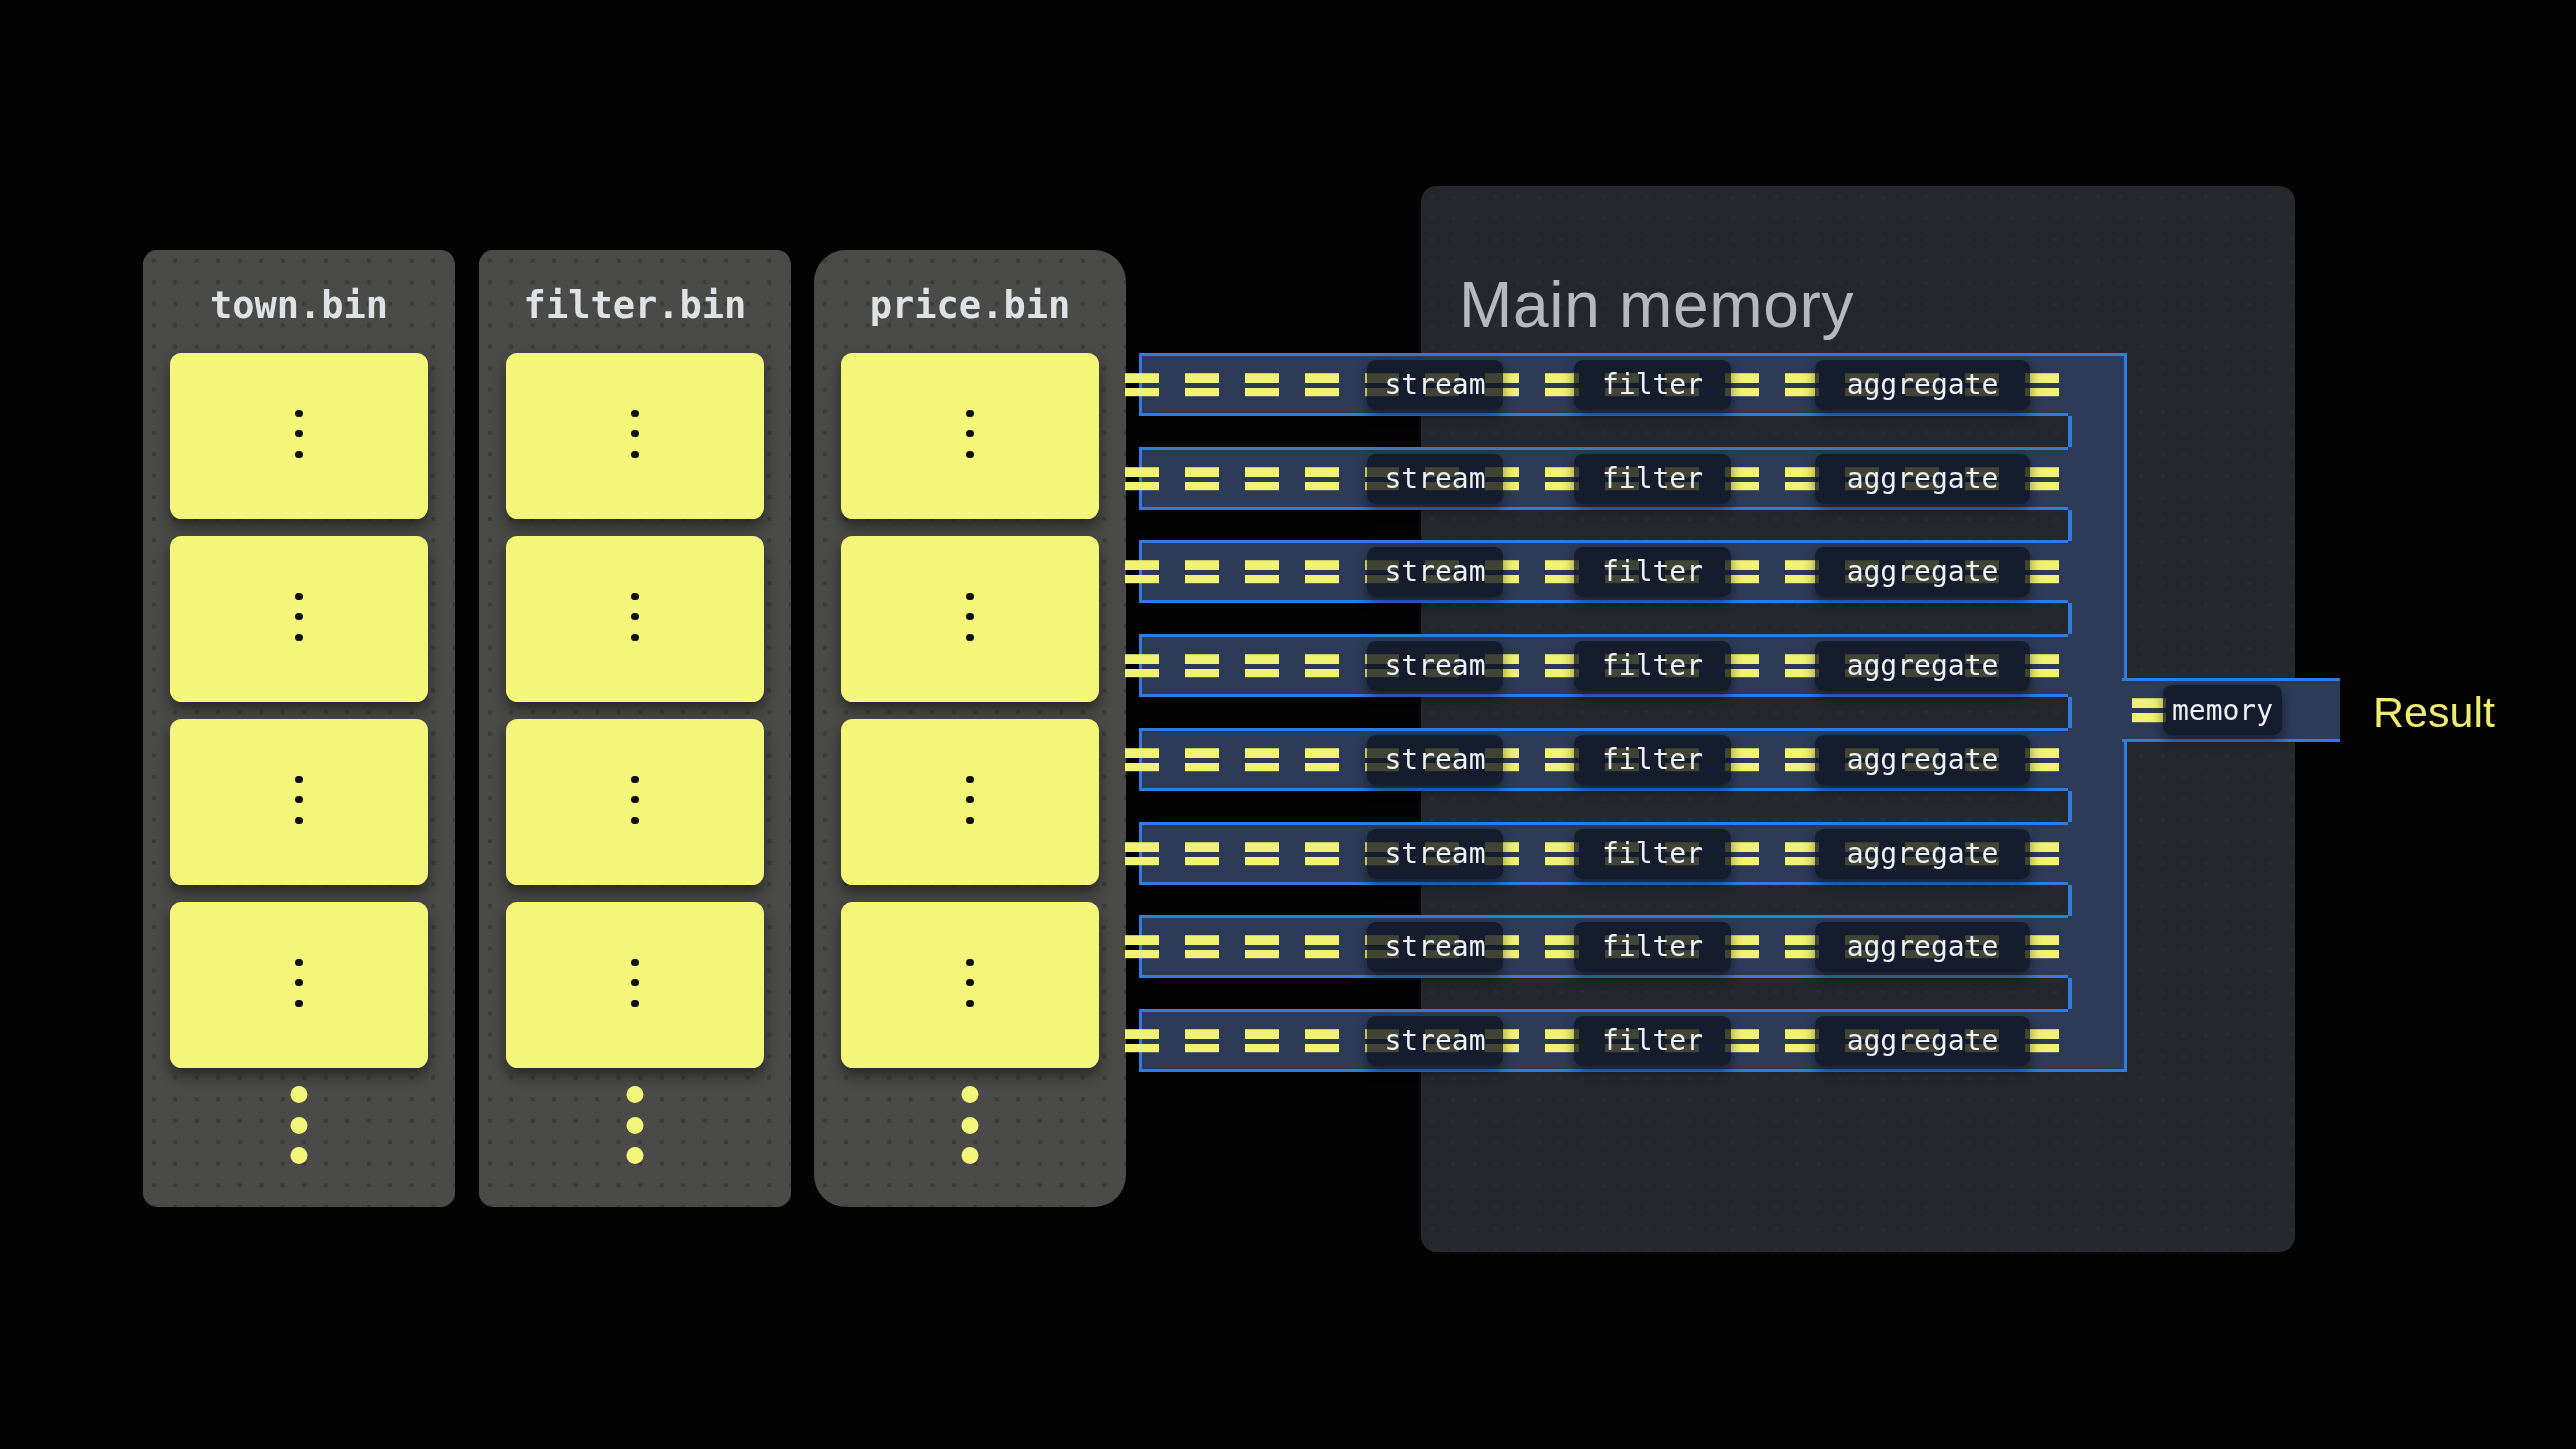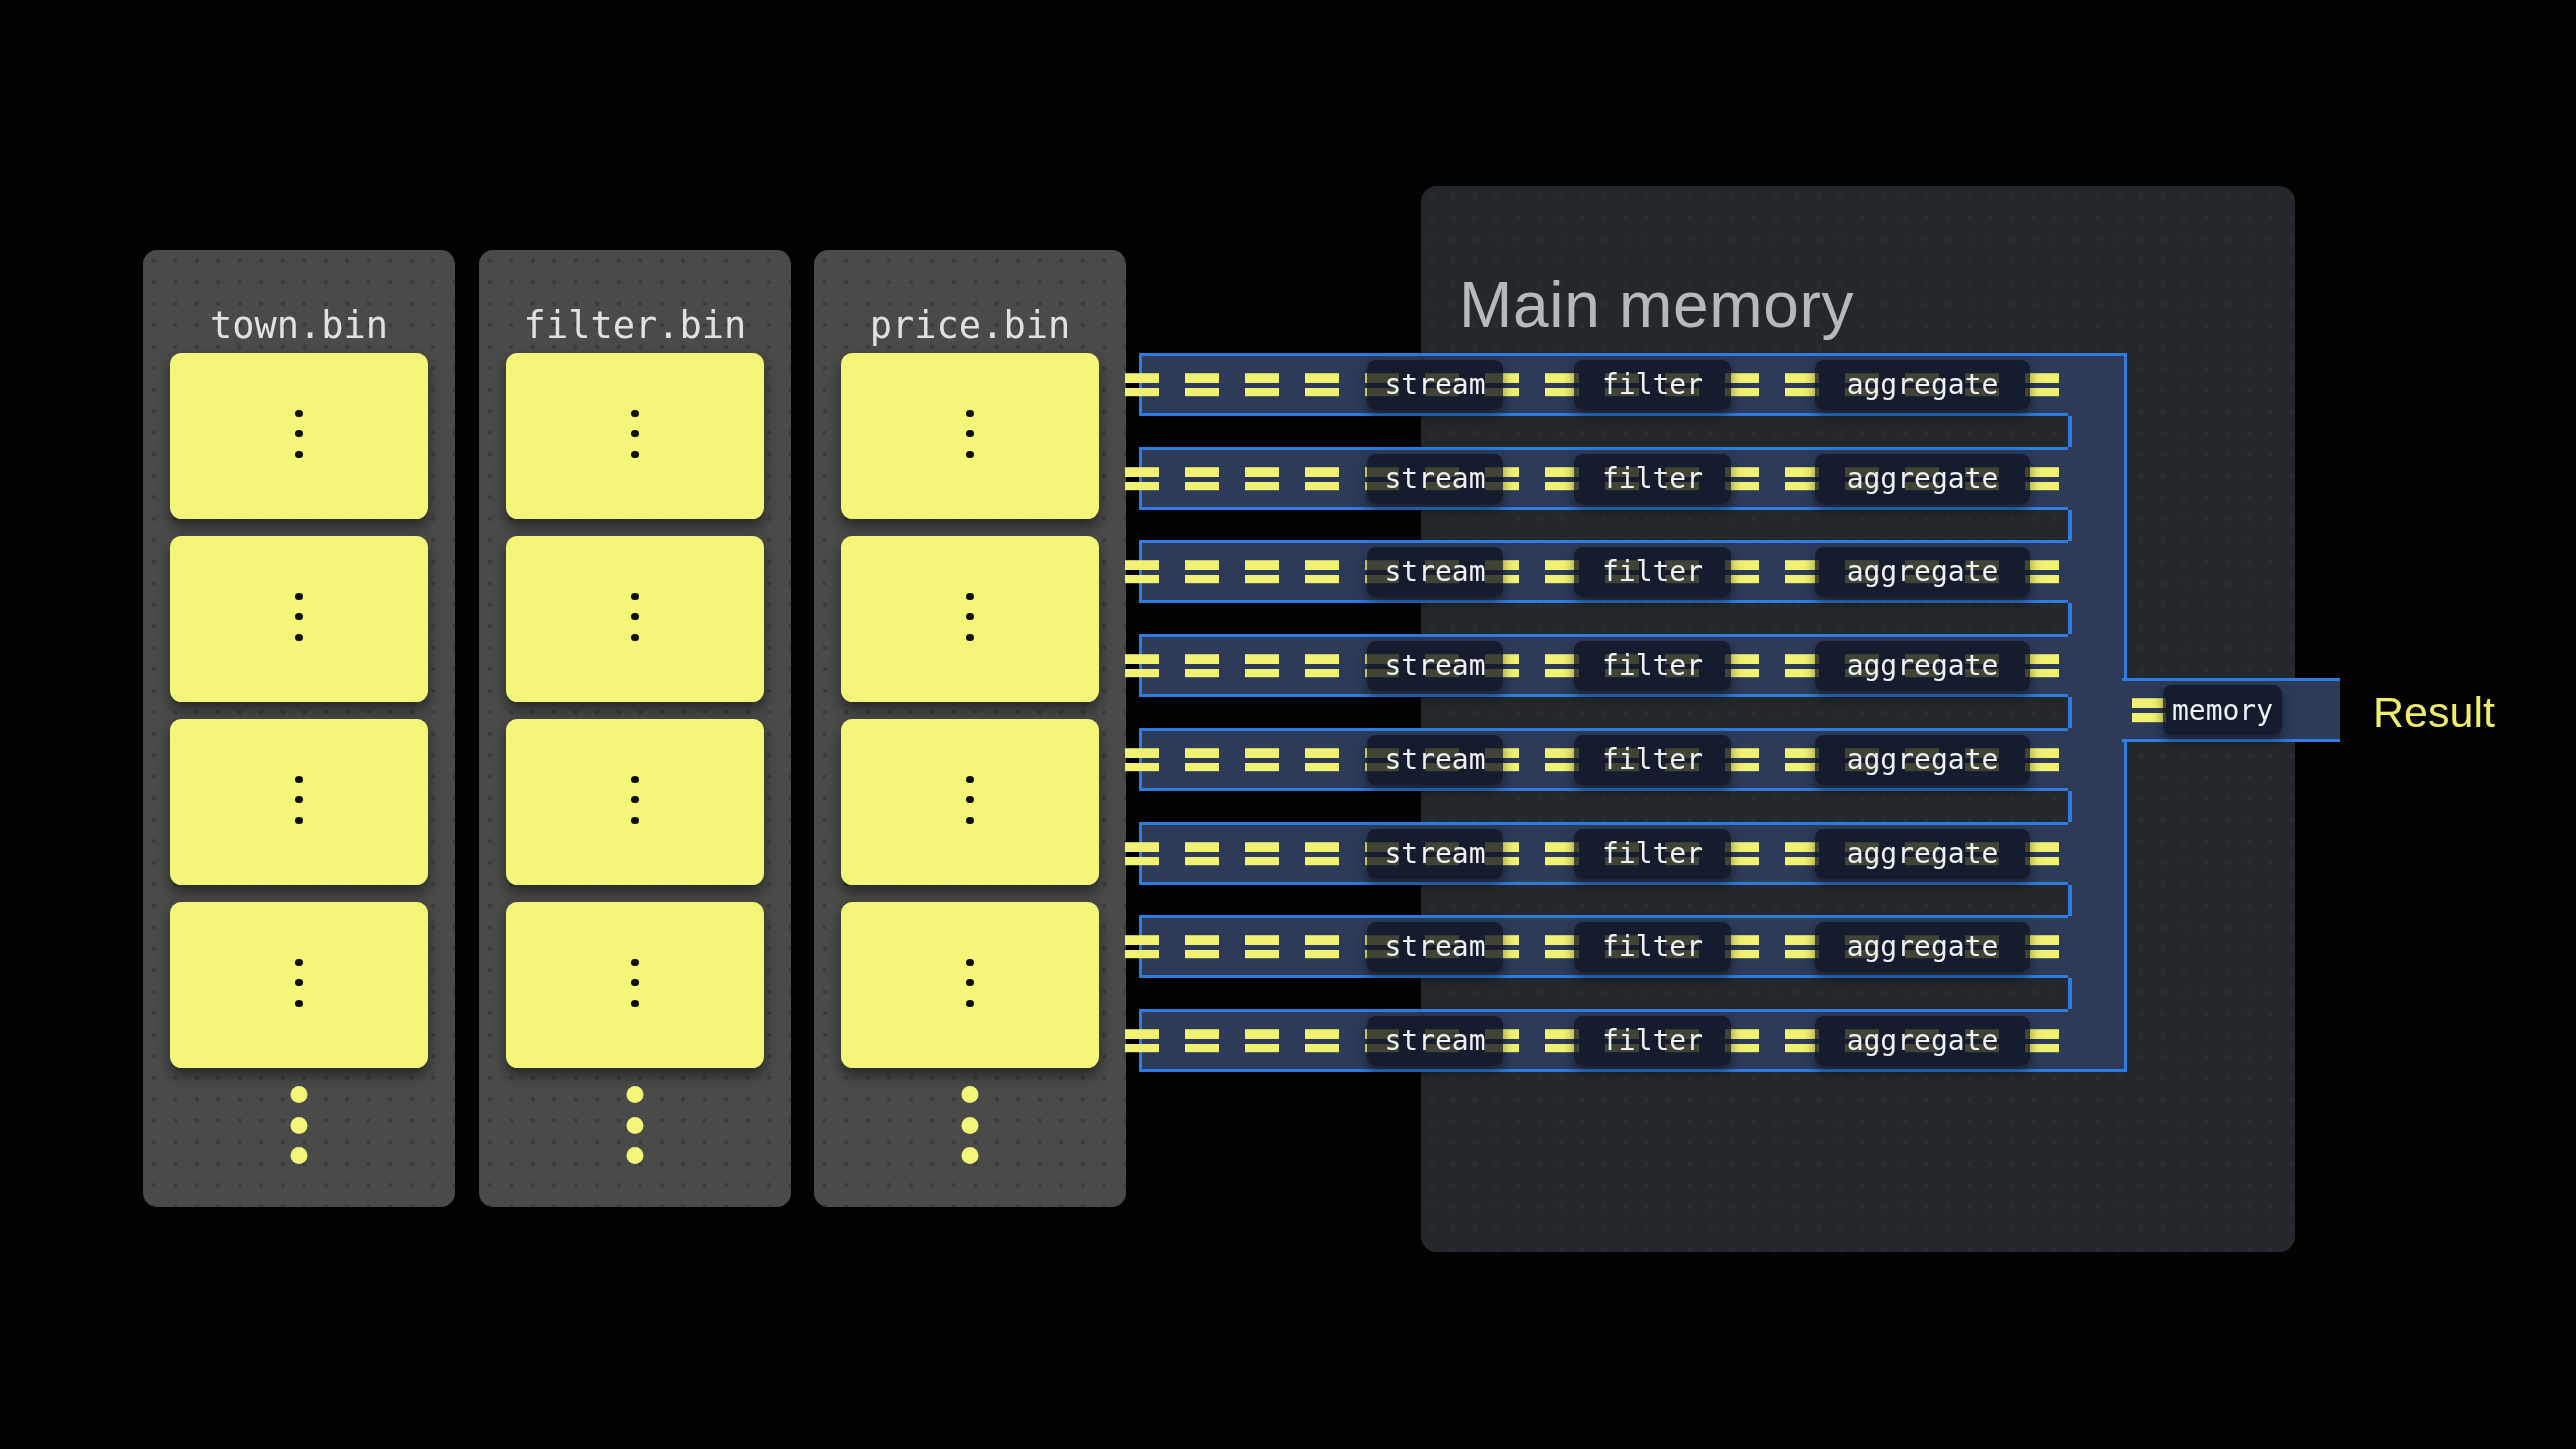--- a/index.html
+++ b/index.html
@@ -29,22 +29,22 @@
   .memory-title{position:absolute;left:38px;top:39px;font-size:64px;font-weight:300;
     letter-spacing:0.7px;color:var(--panel-title-text);white-space:nowrap;}
 
   
   .file-column{position:absolute;top:250px;width:312px;height:957px;
     background-color:var(--column-bg);border-radius:14.3px;
     background-image:radial-gradient(rgba(0,0,0,0.20) 2.1px, transparent 2.5px);
     background-size:21.5px 21.5px;}
   .columns-wrap > .file-column:nth-child(1){left:143px;}
   .columns-wrap > .file-column:nth-child(2){left:479px;}
-  .columns-wrap > .file-column:nth-child(3){left:814px;}
-  .file-title{margin:0;padding-top:54px;text-align:center;font-weight:400;
+  .columns-wrap > .file-column:nth-child(3){left:814px;border-radius:32px;}
+  .file-title{margin:0;padding-top:34px;text-align:center;font-weight:700;
     font-family:"DejaVu Sans Mono",monospace;font-size:37px;color:var(--column-header-text);}
   .blocks{position:absolute;left:27px;top:103px;width:258px;
     display:flex;flex-direction:column;gap:17px;}
   .value-block{height:166px;box-sizing:border-box;background:var(--block-bg);
     border-radius:11.4px;box-shadow:0 7.2px 13px rgba(0,0,0,0.45);
     display:flex;flex-direction:column;align-items:center;justify-content:space-between;
     padding:7.2px 0 11.4px;color:var(--block-text);font-size:34px;font-weight:500;}
   .vdots{display:flex;flex-direction:column;gap:13.6px;}
   .vdots i{width:7.2px;height:7.2px;border-radius:50%;background:var(--block-text);}
   .more-dots{position:absolute;left:50%;transform:translateX(-50%);top:836px;

